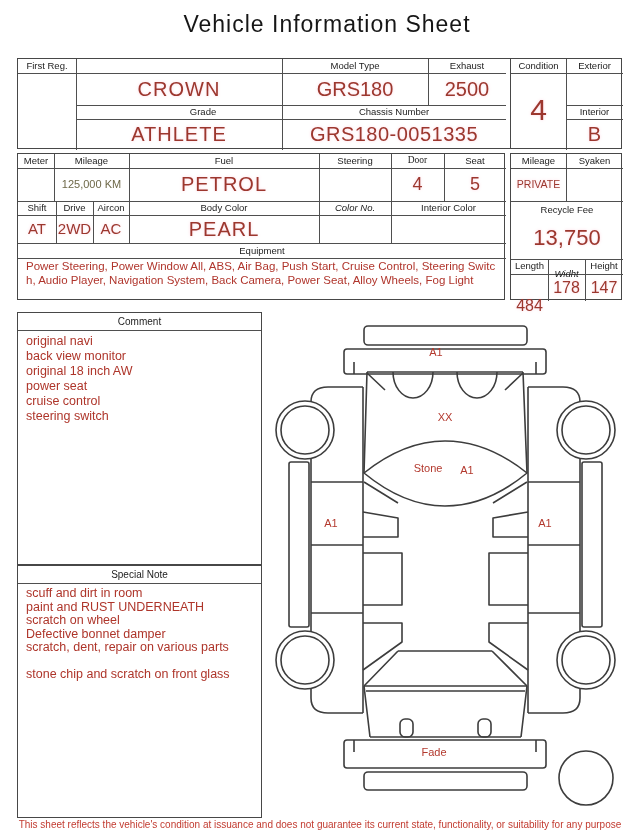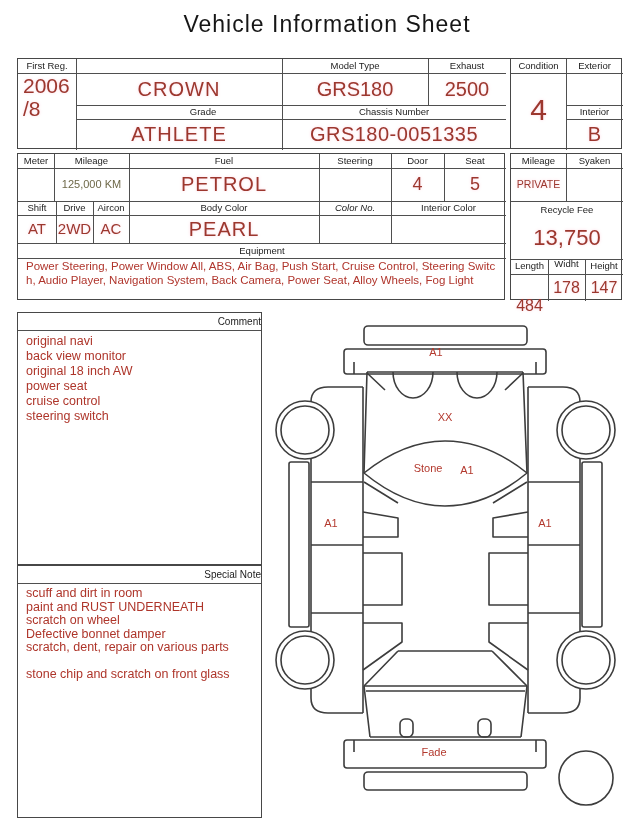--- a/index.html
+++ b/index.html
@@ -11,21 +11,21 @@
   .hl,.vl{position:absolute;background:#4f4f4f;}
   .hl{height:1px;}
   .vl{width:1px;}
   .lbl{position:absolute;font-size:9.5px;color:#1c1c1c;text-align:center;
        white-space:nowrap;overflow:hidden;}
   .val{position:absolute;color:#9c372e;text-align:center;white-space:nowrap;
        text-shadow:0 0 3px rgba(255,135,170,.35);}
   .pre{white-space:pre-line;}
   .note-text{position:absolute;color:#ae352a;text-align:left;}
   .boxhdr{position:absolute;left:0;top:0;width:100%;font-size:10px;color:#1c1c1c;
-          text-align:right;line-height:17px;border-bottom:1px solid #4f4f4f;box-sizing:border-box;}
+          text-align:center;line-height:17px;border-bottom:1px solid #4f4f4f;box-sizing:border-box;}
   .equip{position:absolute;color:#b0352c;font-size:11.5px;line-height:13.5px;
          text-align:left;word-break:break-all;}
   .disclaimer{position:absolute;left:0;top:819px;width:640px;text-align:center;
               font-size:10px;color:#c23b30;}
   svg text{font-family:"Liberation Sans","DejaVu Sans",sans-serif;font-size:11px;fill:#b3392e;}
 </style>
 </head>
 <body>
 
 <div id="sheet">
@@ -39,22 +39,20 @@
     <div class="hl" style="left:0;top:14px;width:488px;"></div>
     <div class="hl" style="left:58px;top:46px;width:430px;"></div>
     <div class="hl" style="left:58px;top:60px;width:430px;"></div>
 
     <div class="lbl" style="left:0;top:1px;width:58px;">First Reg.</div>
     <div class="lbl" style="left:264px;top:1px;width:146px;">Model Type</div>
     <div class="lbl" style="left:410px;top:1px;width:78px;">Exhaust</div>
     <div class="lbl" style="left:58px;top:47px;width:206px;margin-left:24px;">Grade</div>
     <div class="lbl" style="left:264px;top:47px;width:224px;">Chassis Number</div>
 
-    <div class="val pre" style="left:0;top:15px;width:58px;height:76px;font-size:21px;line-height:23px;text-align:left;padding-left:5px;box-sizing:border-box;">2006
-/8</div>
     <div class="val" style="left:58px;top:14px;width:206px;font-size:20px;line-height:32px;letter-spacing:1px;">CROWN</div>
     <div class="val" style="left:264px;top:14px;width:146px;font-size:20px;line-height:32px;">GRS180</div>
     <div class="val" style="left:410px;top:14px;width:78px;font-size:20px;line-height:32px;">2500</div>
     <div class="val" style="left:58px;top:60px;width:206px;font-size:20px;line-height:31px;letter-spacing:1px;">ATHLETE</div>
     <div class="val" style="left:264px;top:60px;width:224px;font-size:20px;line-height:31px;letter-spacing:0.5px;">GRS180-0051335</div>
   </div>
 
   <div class="box" style="left:510px;top:58px;width:112px;height:91px;">
     <div class="vl" style="left:55px;top:0;height:91px;"></div>
     <div class="hl" style="left:0;top:14px;width:112px;"></div>
@@ -84,21 +82,21 @@
     <div class="vl" style="left:38px;top:47px;height:42px;"></div>
     <div class="vl" style="left:75px;top:47px;height:42px;"></div>
     <div class="vl" style="left:111px;top:47px;height:42px;"></div>
     <div class="vl" style="left:301px;top:47px;height:42px;"></div>
     <div class="vl" style="left:373px;top:47px;height:42px;"></div>
 
     <div class="lbl" style="left:0;top:1px;width:36px;">Meter</div>
     <div class="lbl" style="left:36px;top:1px;width:75px;">Mileage</div>
     <div class="lbl" style="left:111px;top:1px;width:190px;">Fuel</div>
     <div class="lbl" style="left:301px;top:1px;width:72px;">Steering</div>
-    <div class="lbl" style="left:373px;top:1px;width:53px;">Door</div>
+    <div class="lbl" style="left:373px;top:1px;width:53px;font-family:Liberation Serif, serif;">Door</div>
     <div class="lbl" style="left:426px;top:1px;width:62px;">Seat</div>
 
     <div class="val" style="left:0;top:14px;width:36px;line-height:33px;font-size:11px;"></div>
     <div class="val" style="left:36px;top:14px;width:75px;line-height:33px;font-size:11px;color:#6e6848;text-shadow:none;">125,000 KM</div>
     <div class="val" style="left:111px;top:14px;width:190px;line-height:33px;font-size:20px;letter-spacing:1px;">PETROL</div>
     <div class="val" style="left:301px;top:14px;width:72px;line-height:33px;font-size:14px;"></div>
     <div class="val" style="left:373px;top:14px;width:53px;line-height:33px;font-size:18px;">4</div>
     <div class="val" style="left:426px;top:14px;width:62px;line-height:33px;font-size:18px;">5</div>
 
     <div class="lbl" style="left:0;top:48px;width:38px;">Shift</div>
@@ -130,21 +128,21 @@
 
     <div class="lbl" style="left:0;top:1px;width:55px;">Mileage</div>
     <div class="lbl" style="left:55px;top:1px;width:57px;">Syaken</div>
     <div class="val" style="left:0;top:14px;width:55px;line-height:33px;font-size:10.5px;">PRIVATE</div>
     <div class="val" style="left:55px;top:14px;width:57px;line-height:33px;font-size:10.5px;"></div>
 
     <div class="lbl" style="left:0;top:50px;width:112px;">Recycle Fee</div>
     <div class="val" style="left:0;top:63px;width:112px;line-height:42px;font-size:22px;">13,750</div>
 
     <div class="lbl" style="left:0;top:106px;width:37px;">Length</div>
-    <div class="lbl" style="left:37px;top:104px;width:37px;">Widht</div>
+    <div class="lbl" style="left:37px;top:114px;width:37px;font-style:italic;">Widht</div>
     <div class="lbl" style="left:74px;top:106px;width:38px;">Height</div>
     <div class="val" style="left:0;top:120px;width:37px;line-height:27px;font-size:16px;margin-top:18px;">484</div>
     <div class="val" style="left:37px;top:120px;width:37px;line-height:27px;font-size:16px;">178</div>
     <div class="val" style="left:74px;top:120px;width:38px;line-height:27px;font-size:16px;">147</div>
   </div>
 
   <div class="box" style="left:17px;top:312px;width:245px;height:253px;">
     <div class="boxhdr">Comment</div>
     <div class="note-text pre" style="left:8px;top:21px;width:228px;font-size:12.5px;line-height:15px;">original navi
 back view monitor
@@ -214,14 +212,15 @@
       <text x="166" y="46">A1</text>
       <text x="175" y="111">XX</text>
       <text x="158" y="162">Stone</text>
       <text x="197" y="164">A1</text>
       <text x="61" y="217">A1</text>
       <text x="275" y="217">A1</text>
       <text x="164" y="446">Fade</text>
     </g>
   </svg>
 
+  <div class="disclaimer">This sheet reflects the vehicle's condition at issuance and does not guarantee its current state, functionality, or suitability for any purpose</div>
 
 </div>
 
 </body></html>

